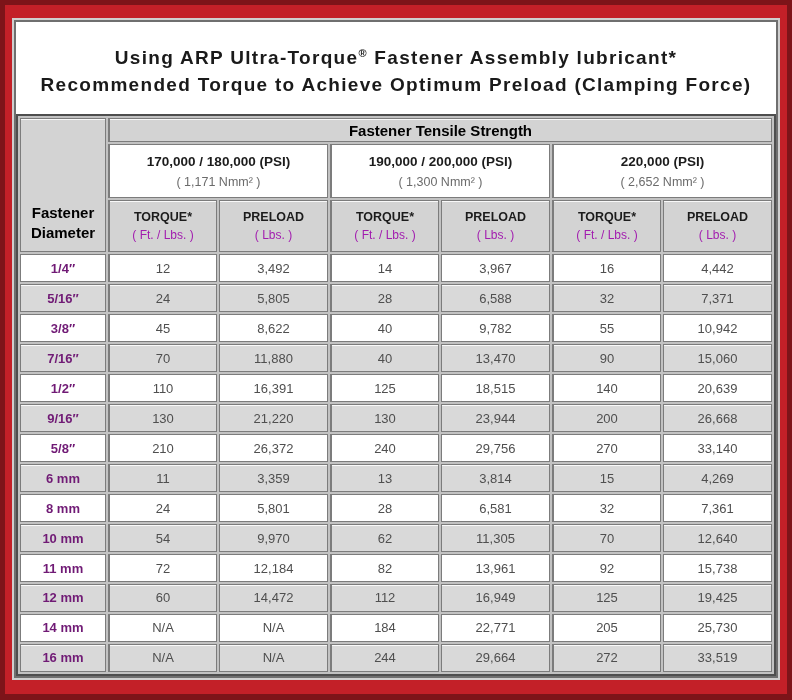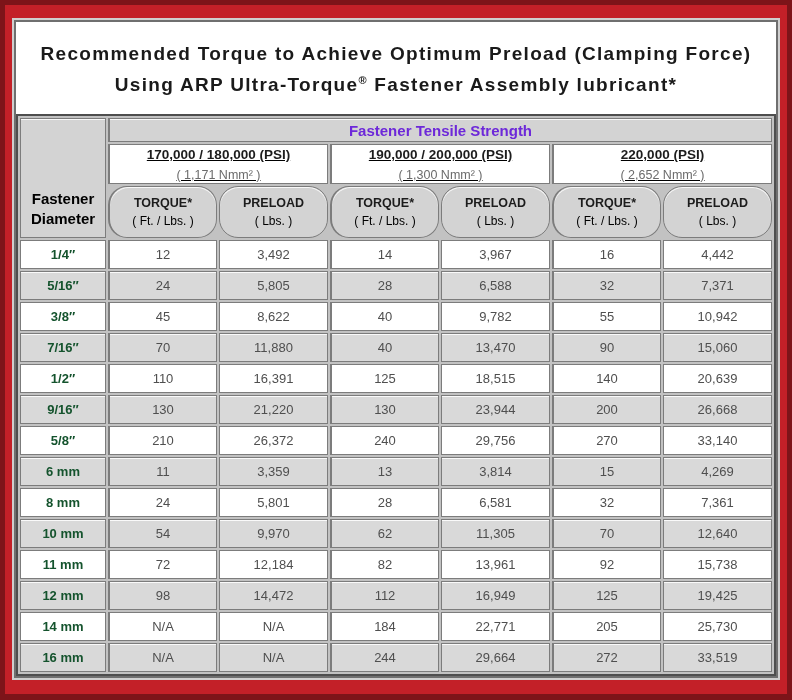--- a/index.html
+++ b/index.html
@@ -40,49 +40,49 @@
   }
   td {
     border: 1px solid #7c7c7c;
     background: #ffffff;
     text-align: center; vertical-align: middle; padding: 0;
     box-shadow: inset 0 1px 0 rgba(255,255,255,0.85);
     overflow: hidden;
   }
   td.gstart { border-left-width: 2px; }
   tr.tensile-row { height: 24px; }
-  tr.psi-row { height: 40px; text-decoration: underline; }
+  tr.psi-row { height: 54px; }
   tr.col-row { height: 52px; }
   td.h-tensile {
-    background: #d3d3d3; font-weight: bold; font-size: 15px; color: #6d28d9;
+    background: #d3d3d3; font-weight: bold; font-size: 15px; color: #000000;
   }
   td.h-dia {
     background: #d3d3d3; vertical-align: bottom; padding-bottom: 8px;
     font-weight: bold; font-size: 15px; line-height: 20px; color: #000000;
   }
   tr.psi-row td { background: #ffffff; }
   .psi  { font-weight: bold; font-size: 13.5px; color: #1c1c1c; }
   .nmm  { font-size: 12.5px; color: #6b6b6b; margin-top: 6px; }
-  tr.col-row td { background: #d3d3d3; border-radius: 19px; }
+  tr.col-row td { background: #d3d3d3; }
   .clabel { font-weight: bold; font-size: 12.5px; color: #1c1c1c; }
-  .csub   { font-size: 12px; color: #000000; margin-top: 4px; }
+  .csub   { font-size: 12px; color: #a21caf; margin-top: 4px; }
   tbody td { font-size: 13px; color: #4f4f4f; }
-  tbody td.dia { font-weight: bold; color: #14532d; margin-top: 44px; }
+  tbody td.dia { font-weight: bold; color: #701a75; margin-top: 44px; }
   tbody tr.alt td { background: #d9d9d9; }
 </style>
 </head>
 <body>
 
 <div class="red-frame"></div>
 
 <div class="content">
 
   <div class="title">
+    <div><span>Using ARP Ultra-Torque</span><sup>®</sup><span> Fastener Assembly lubricant*</span></div>
     <div>Recommended Torque to Achieve Optimum Preload (Clamping Force)</div>
-    <div><span>Using ARP Ultra-Torque</span><sup>®</sup><span> Fastener Assembly lubricant*</span></div>
   </div>
 
 
   <div class="table-wrap">
     <table>
       <colgroup>
         <col style="width:86px">
         <col>
           <col>
           <col>
@@ -234,21 +234,21 @@
             <td class="dia">11 mm</td>
             <td class="gstart">72</td>
             <td>12,184</td>
             <td class="gstart">82</td>
             <td>13,961</td>
             <td class="gstart">92</td>
             <td>15,738</td>
           </tr>
           <tr class="alt">
             <td class="dia">12 mm</td>
-            <td class="gstart">98</td>
+            <td class="gstart">60</td>
             <td>14,472</td>
             <td class="gstart">112</td>
             <td>16,949</td>
             <td class="gstart">125</td>
             <td>19,425</td>
           </tr>
           <tr>
             <td class="dia">14 mm</td>
             <td class="gstart">N/A</td>
             <td>N/A</td>

